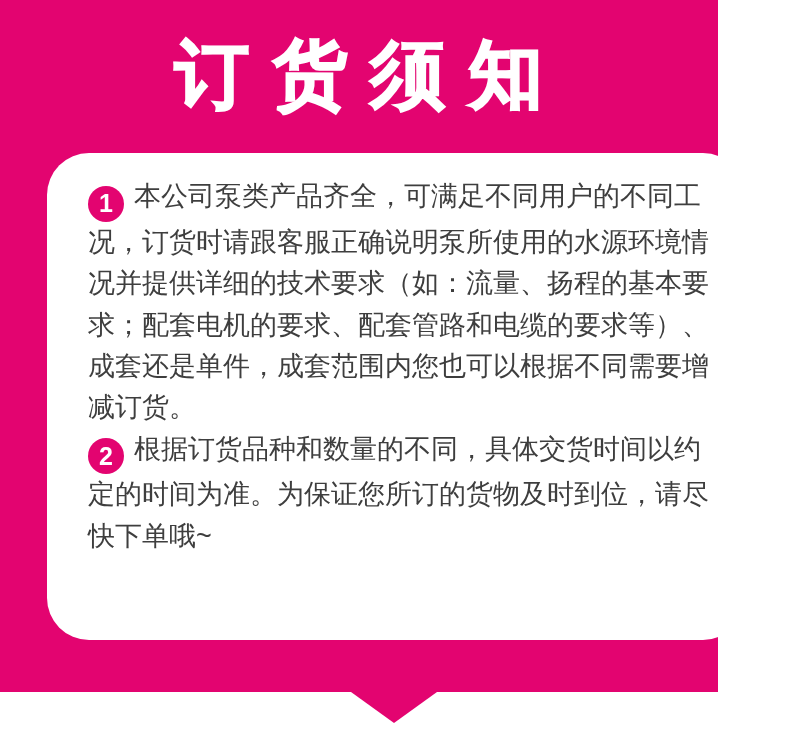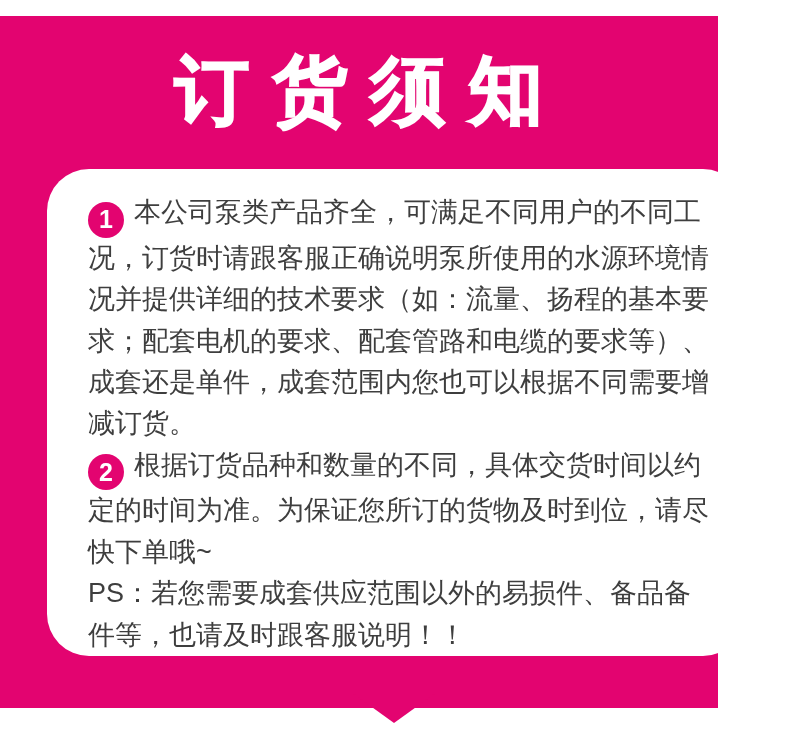--- a/index.html
+++ b/index.html
@@ -14,21 +14,21 @@
   }
   .poster {
     position: relative;
     width: 790px;
     height: 733px;
     background: #ffffff;
     overflow: hidden;
   }
   .banner {
     position: absolute;
-    top: 16px;
+    top: 0;
     left: 0;
     width: 718px;
     height: 692px;
     background: var(--accent, #E30470);
   }
   .title {
     position: absolute;
     top: 38px;
     left: 0;
     width: 100%;
@@ -93,18 +93,17 @@
 
 <div class="poster">
   <div class="banner">
     <h1 class="title">订货须知</h1>
 
     <div class="card">
       <p class="item"><span class="badge">1</span><span>本公司泵类产品齐全，可满足不同用户的不同工况，订货时请跟客服正确说明泵所使用的水源环境情况并提供详细的技术要求（如：流量、扬程的基本要求；配套电机的要求、配套管路和电缆的要求等）、成套还是单件，成套范围内您也可以根据不同需要增减订货。</span></p>
 
       <p class="item"><span class="badge">2</span><span>根据订货品种和数量的不同，具体交货时间以约定的时间为准。为保证您所订的货物及时到位，请尽快下单哦~</span></p>
 
-      <p class="ps">PS：若您需要成套供应范围以外的易损件、备品备件等，也请及时跟客服说明！！</p>
     </div>
   </div>
 
   <div class="triangle"></div>
 </div>
 
 </body></html>

